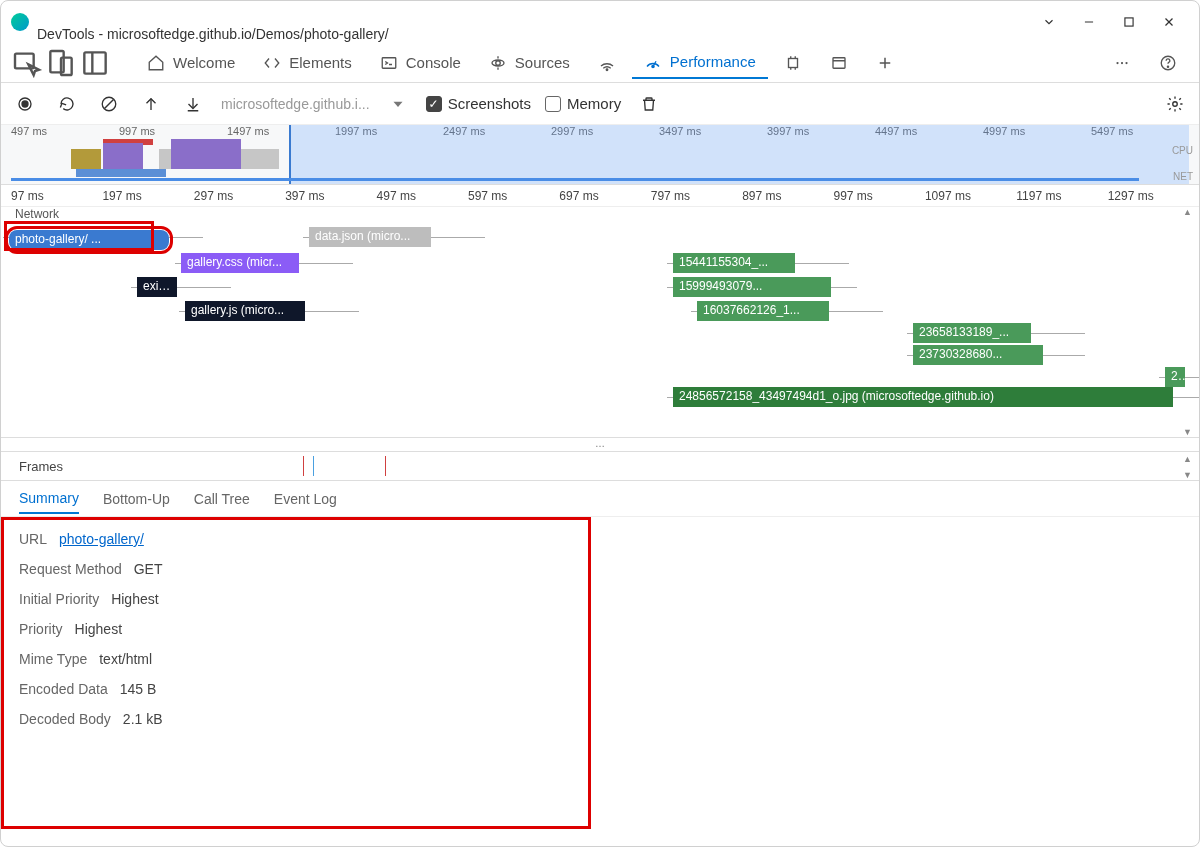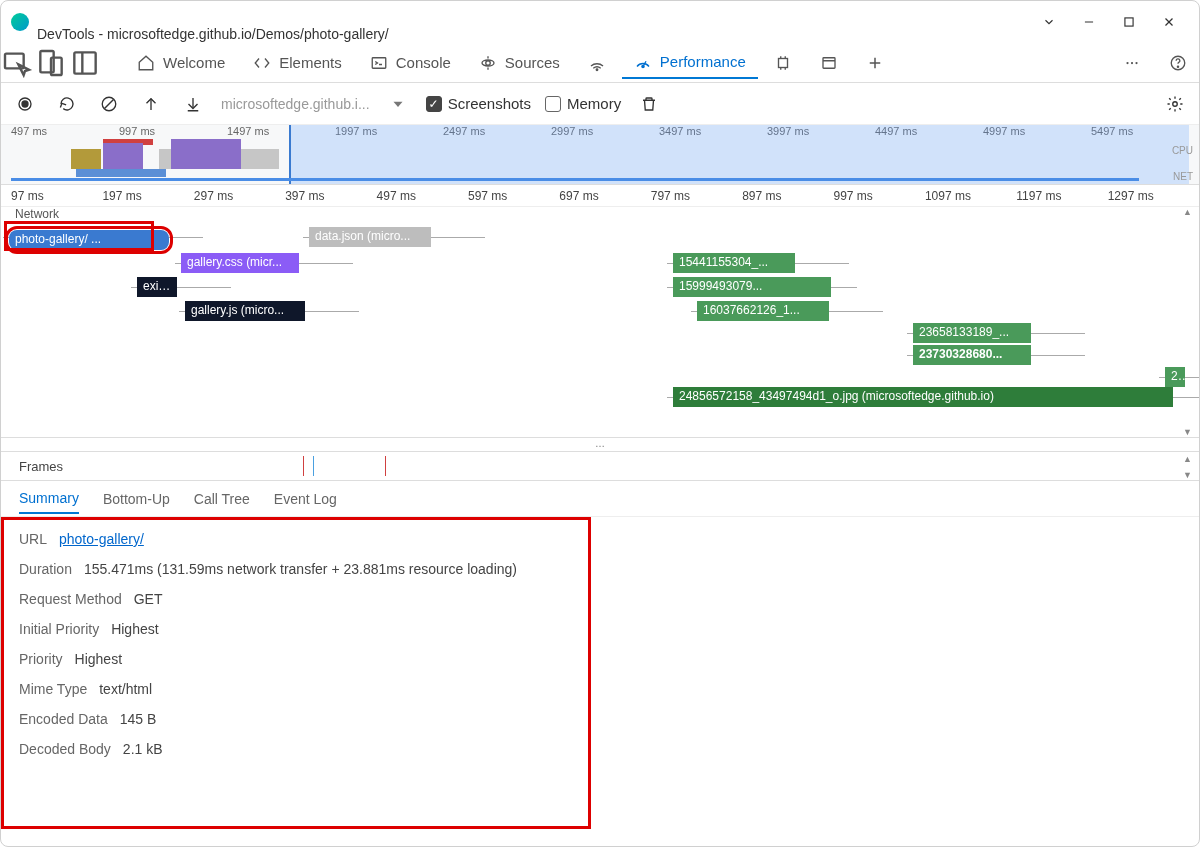--- a/index.html
+++ b/index.html
@@ -6,21 +6,21 @@
 body { background: #fff; width: 1200px; height: 847px; border: 1px solid #d0d0d0; border-radius: 8px; overflow: hidden; position: relative; }
 
 
 .titlebar { height: 42px; display: flex; align-items: center; padding: 0 10px; }
 .titlebar .icon { width: 18px; height: 18px; background: linear-gradient(135deg,#0c9,#09c); border-radius: 50%; margin-right: 8px; }
 .titlebar .title { font-size: 14px; color: #333; flex: 1; margin-top: 24px; }
 .titlebar .winbtn { width: 40px; height: 30px; display: flex; align-items: center; justify-content: center; color: #333; font-size: 14px; }
 .titlebar svg { width: 14px; height: 14px; }
 
 
-.main-tabs { height: 40px; display: flex; align-items: center; padding: 0 0; border-bottom: 1px solid #ddd; gap: 4px; }
+.main-tabs { height: 40px; display: flex; align-items: center; padding: 0 10px; border-bottom: 1px solid #ddd; gap: 4px; }
 .main-tabs .segbtn { width: 32px; height: 32px; display: flex; align-items: center; justify-content: center; border-radius: 4px; }
 .main-tabs .seg { display: flex; gap: 2px; padding-right: 20px; }
 .main-tabs .tab { display: flex; align-items: center; gap: 8px; padding: 6px 12px; font-size: 15px; color: #555; }
 .main-tabs .tab.active { color: #0070d0; border-bottom: 2px solid #0078d4; }
 .main-tabs .tab svg { width: 18px; height: 18px; }
 .main-tabs .spacer { flex: 1; }
 
 
 .toolbar { height: 42px; display: flex; align-items: center; padding: 0 10px; gap: 14px; border-bottom: 1px solid #eee; }
 .toolbar .btn { width: 28px; height: 28px; display: flex; align-items: center; justify-content: center; }
@@ -337,21 +337,21 @@
       <div class="bar grey" style="left: 308px; top: 20px; width: 122px;">data.json (micro...</div>
       <div class="whisker" style="left: 666px; top: 56px; width: 182px;"></div>
       <div class="bar green" style="left: 672px; top: 46px; width: 122px;">15441155304_...</div>
       <div class="whisker" style="left: 666px; top: 80px; width: 190px;"></div>
       <div class="bar green" style="left: 672px; top: 70px; width: 158px;">15999493079...</div>
       <div class="whisker" style="left: 690px; top: 104px; width: 192px;"></div>
       <div class="bar green" style="left: 696px; top: 94px; width: 132px;">16037662126_1...</div>
       <div class="whisker" style="left: 906px; top: 126px; width: 178px;"></div>
       <div class="bar green" style="left: 912px; top: 116px; width: 118px;">23658133189_...</div>
       <div class="whisker" style="left: 906px; top: 148px; width: 178px;"></div>
-      <div class="bar green" style="left: 912px; top: 138px; width: 118px; font-weight: bold;">23730328680...</div>
+      <div class="bar green" style="left: 912px; top: 138px; width: 130px;">23730328680...</div>
       <div class="whisker" style="left: 666px; top: 190px; width: 560px;"></div>
       <div class="bar dkgreen" style="left: 672px; top: 180px; width: 500px;">24856572158_43497494d1_o.jpg (microsoftedge.github.io)</div>
       <div class="whisker" style="left: 1158px; top: 170px; width: 80px;"></div>
       <div class="bar green" style="left: 1164px; top: 160px; width: 20px;">24</div>
     </div>
   <div class="scroll-arrows" style="top:0;height:100%">
       <span>▲</span>
       <span>▼</span>
     </div>
   <div class="highlight-box" style="top:14px;left:3px;width:150px;height:30px"></div>
@@ -378,24 +378,20 @@
   <div class="t">Call Tree</div>
   <div class="t">Event Log</div>
 </div>
 
 <div class="summary">
   <div class="row">
       <span class="k">URL</span>
       <a>photo-gallery/</a>
     </div>
   <div class="row">
-      <span class="k">Duration</span>
-      <span>155.471ms (131.59ms network transfer + 23.881ms resource loading)</span>
-    </div>
-  <div class="row">
       <span class="k">Request Method</span>
       <span>GET</span>
     </div>
   <div class="row">
       <span class="k">Initial Priority</span>
       <span>Highest</span>
     </div>
   <div class="row">
       <span class="k">Priority</span>
       <span>Highest</span>

